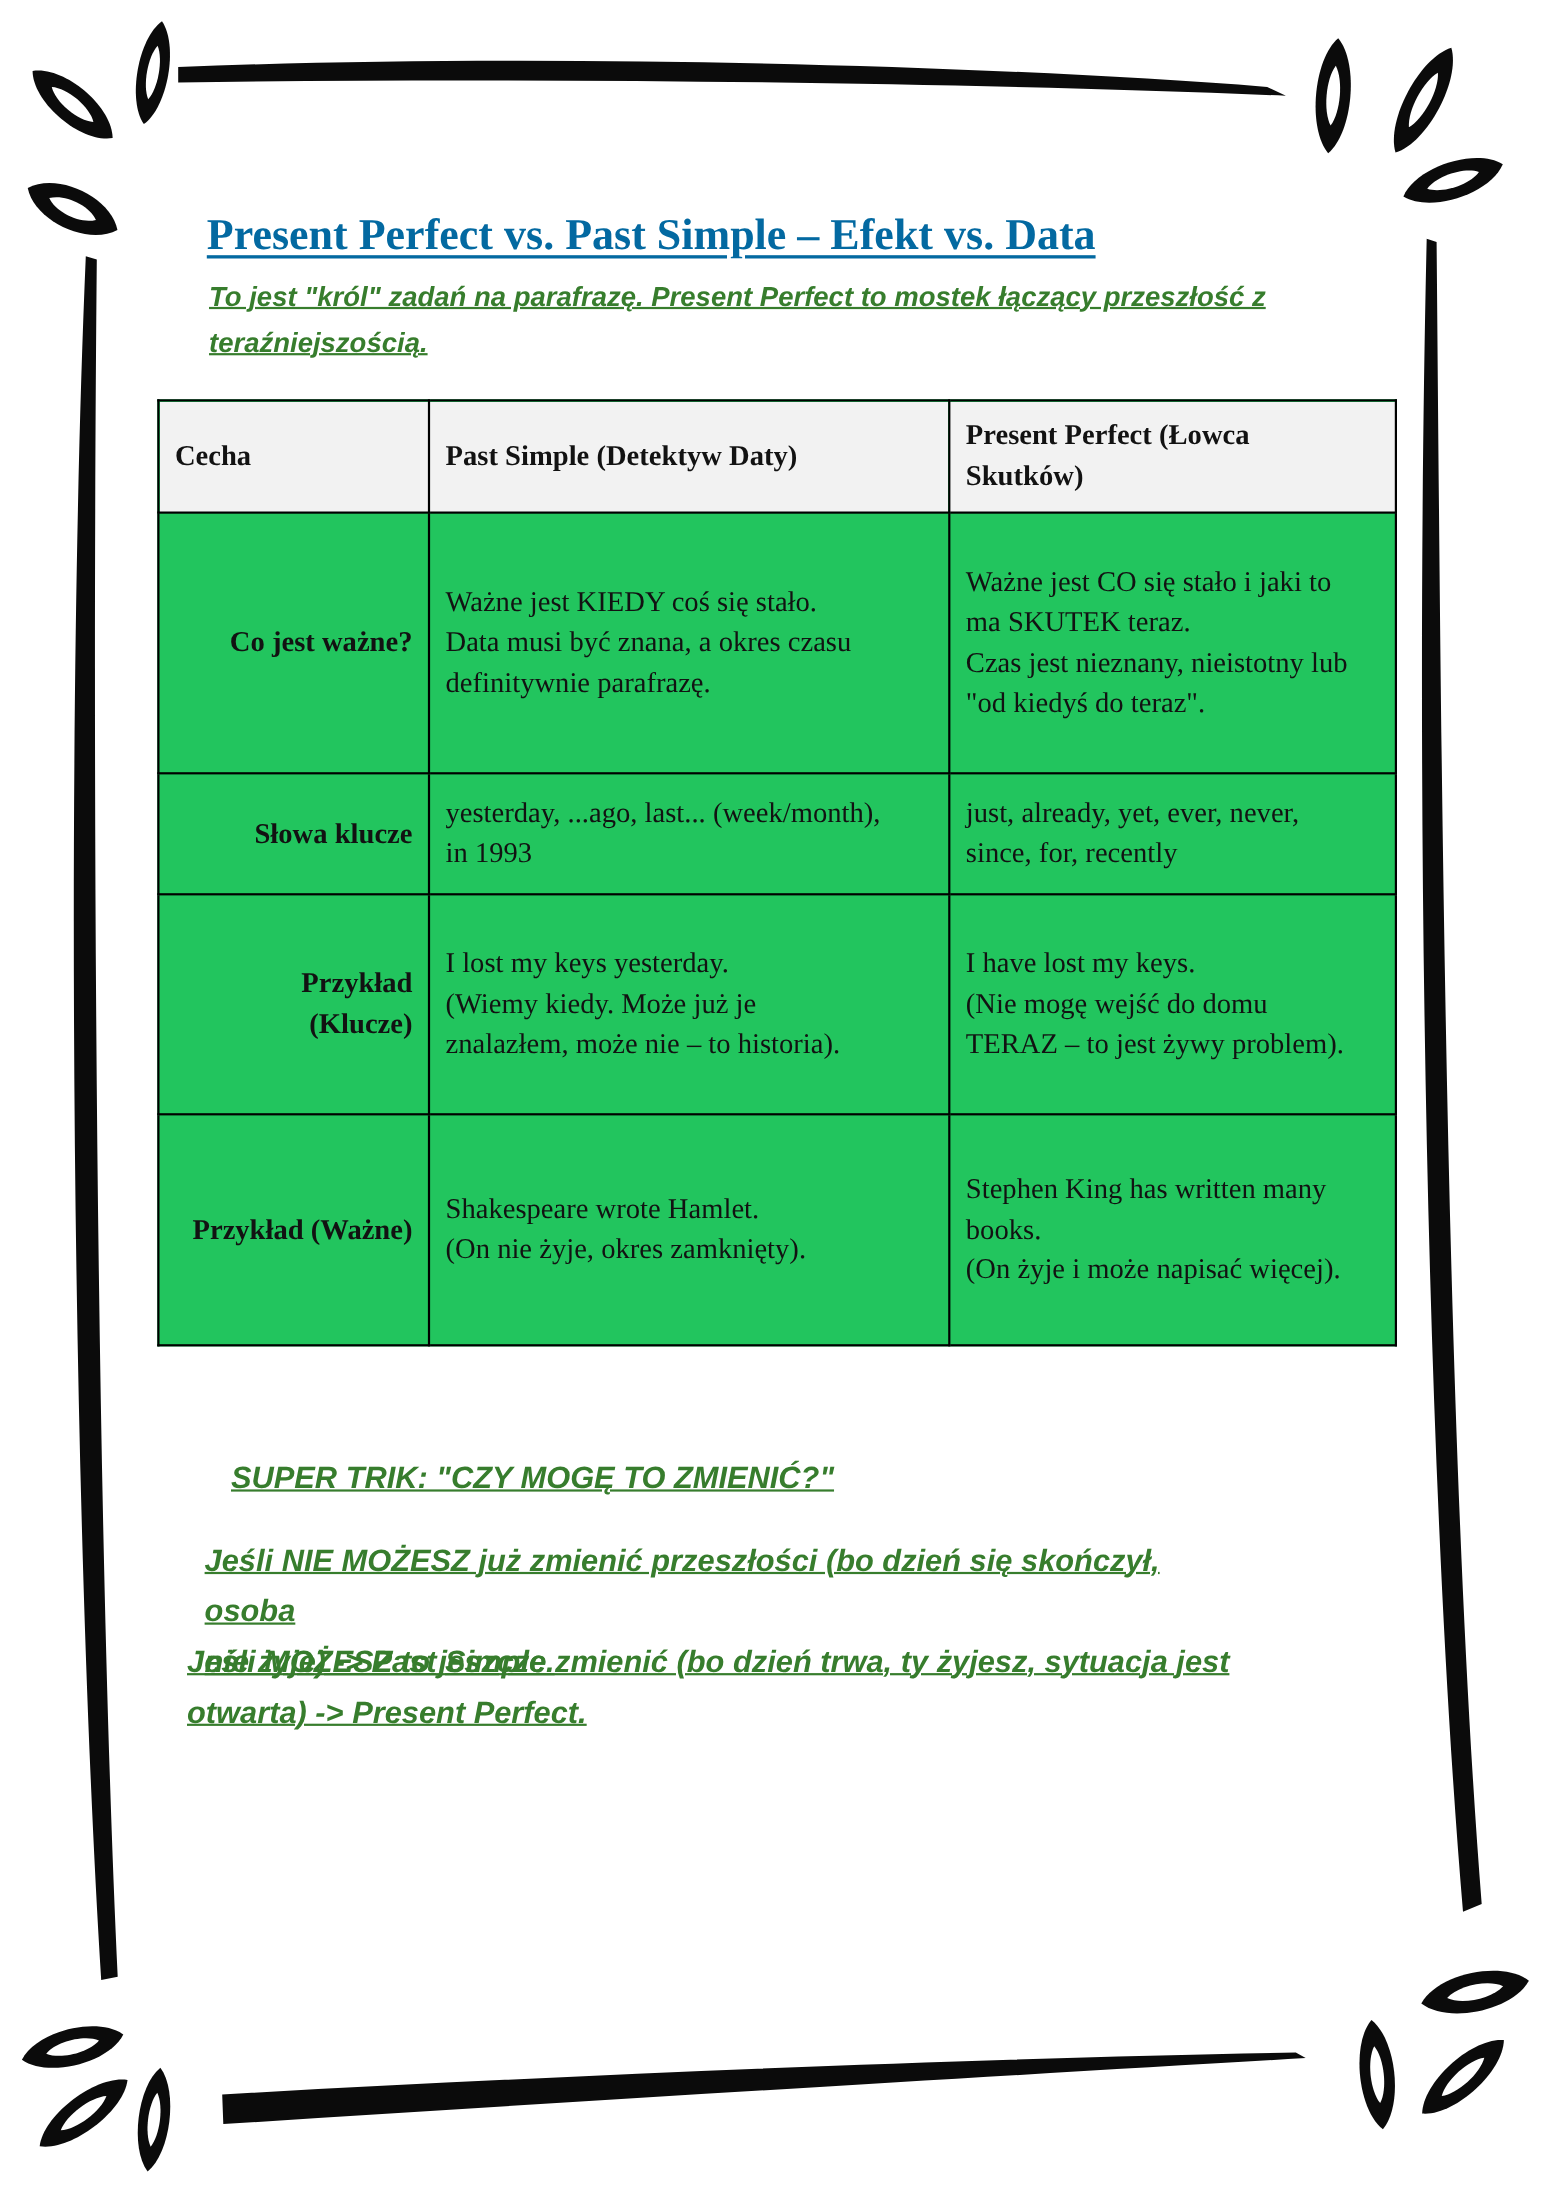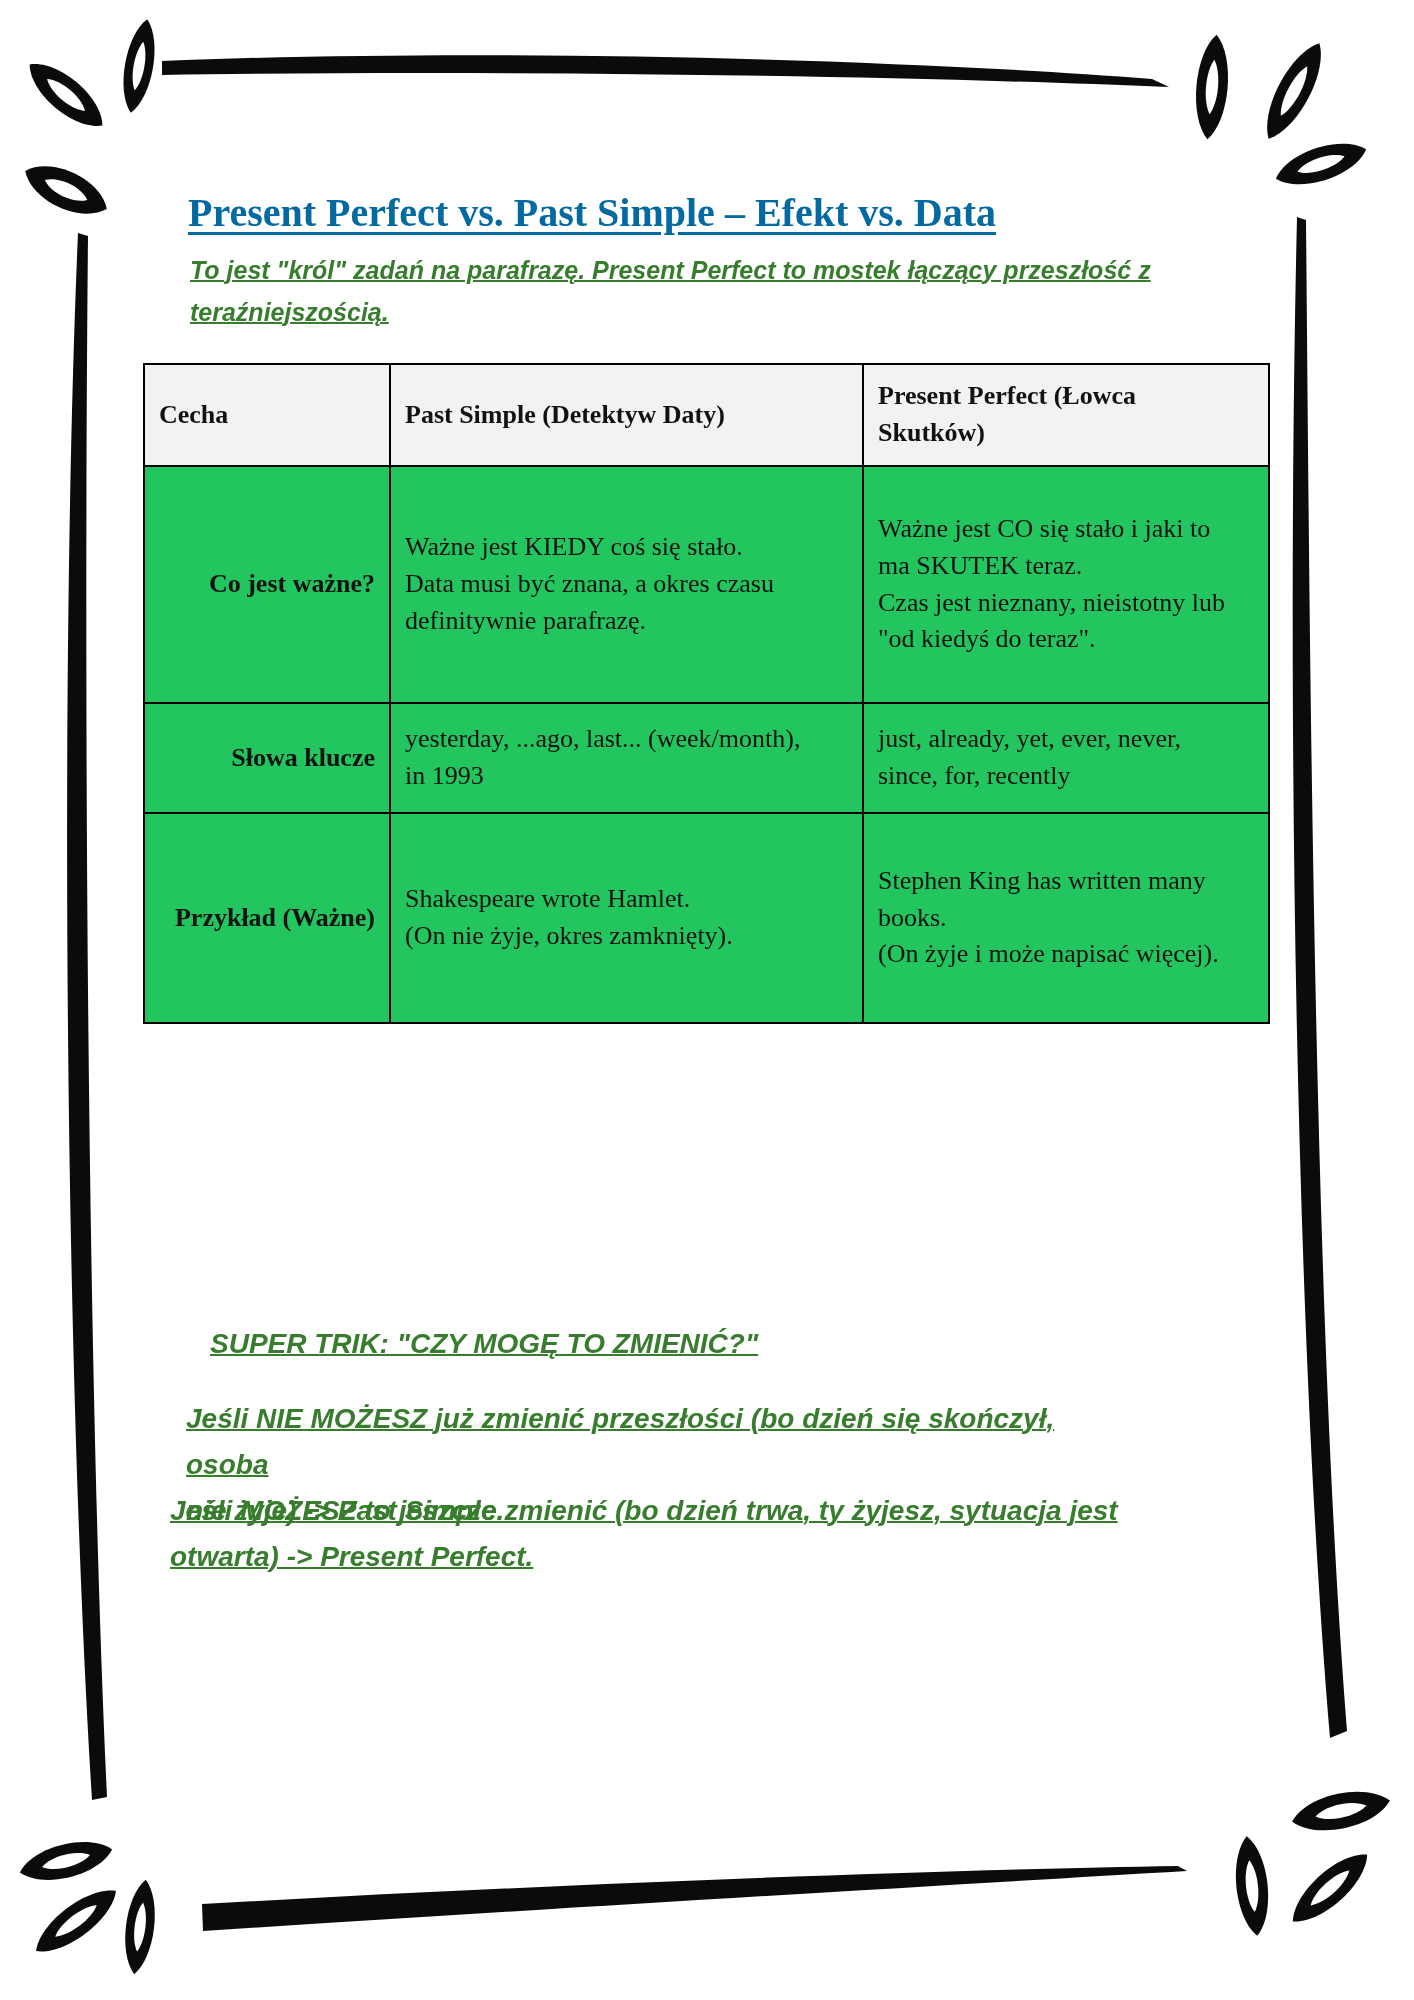--- a/index.html
+++ b/index.html
@@ -120,20 +120,30 @@
 Czas jest nieznany, nieistotny lub
 "od kiedyś do teraz".</td>
     </tr>
     <tr class="r2">
       <td class="feat">Słowa klucze</td>
       <td>yesterday, ...ago, last... (week/month),
 in 1993</td>
       <td>just, already, yet, ever, never,
 since, for, recently</td>
     </tr>
+    <tr class="r3">
+      <td class="feat">Przykład
+(Klucze)</td>
+      <td>I lost my keys yesterday.
+(Wiemy kiedy. Może już je
+znalazłem, może nie – to historia).</td>
+      <td>I have lost my keys.
+(Nie mogę wejść do domu
+TERAZ – to jest żywy problem).</td>
+    </tr>
     <tr class="r4">
       <td class="feat">Przykład (Ważne)</td>
       <td>Shakespeare wrote Hamlet.
 (On nie żyje, okres zamknięty).</td>
       <td>Stephen King has written many
 books.
 (On żyje i może napisać więcej).</td>
     </tr>
   </tbody>
 </table>

